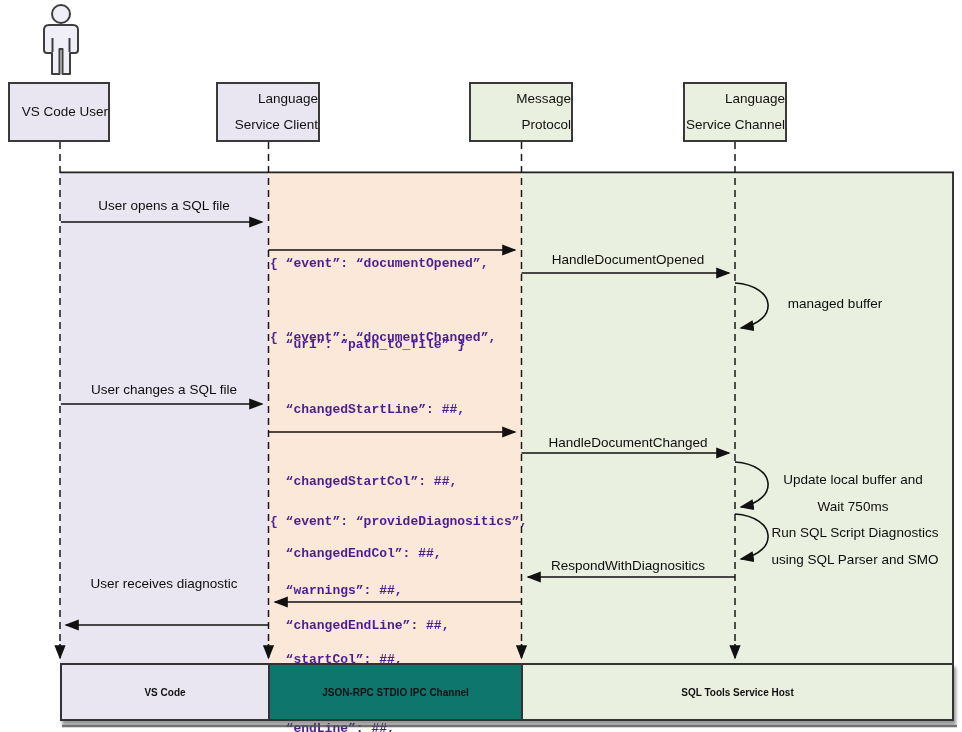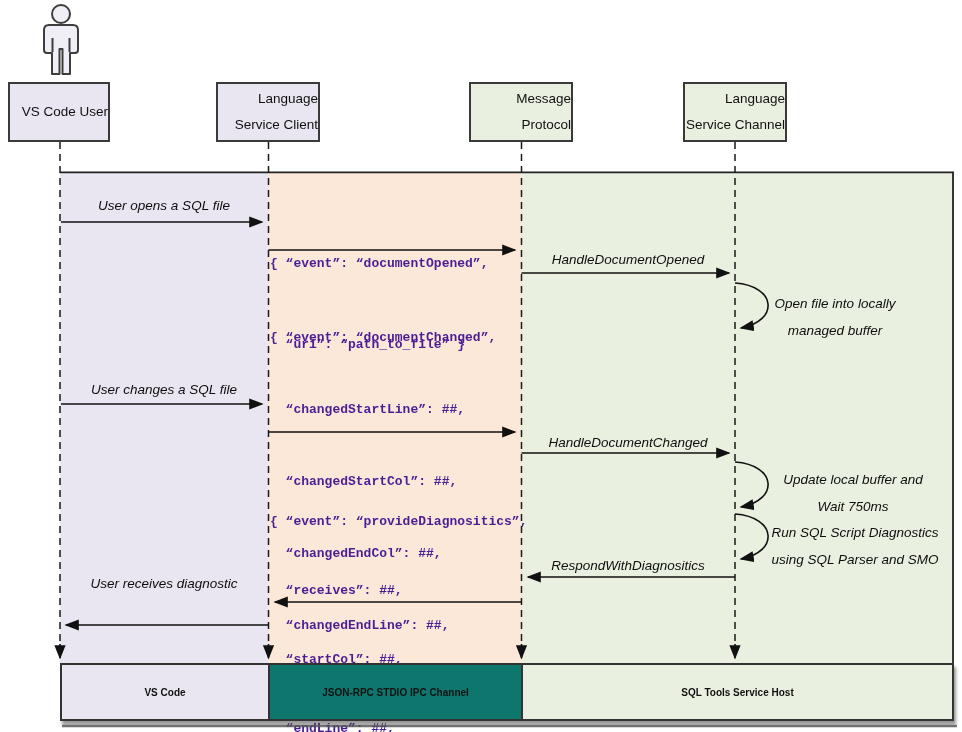--- a/index.html
+++ b/index.html
@@ -15,21 +15,21 @@
   .hbox.lav{background:#e9e6f1;}
   .hbox.green{background:#e9f0e0;}
   .frow{position:absolute;left:60px;top:663px;width:894px;height:58px;
         border:2px solid #333;box-sizing:border-box;display:flex;
         box-shadow:2px 4px 3px rgba(70,70,70,.55);}
   .fcell{display:flex;align-items:center;justify-content:center;
          font-weight:bold;font-size:10px;box-sizing:border-box;}
   .fcell.lav{background:#e9e6f1;width:208px;border-right:2px solid #333;}
   .fcell.peach{background:#0f766e;width:253px;border-right:2px solid #333;}
   .fcell.green{background:#e9f0e0;flex:1;}
-  .it{position:absolute;font-style:italic;font-size:13.5px;text-align:center;color:#0e0e0e;}
+  .it{position:absolute;font-size:13.5px;text-align:center;color:#0e0e0e;}
   .mono{position:absolute;left:270px;font-family:"Liberation Mono",monospace;
         font-weight:bold;font-size:13px;white-space:pre;color:#4c1d95;}
   .p1{top:196px;line-height:27px;}
   .p2{top:278px;line-height:24px;}
   .p3{top:464px;line-height:23px;}
   svg.overlay{position:absolute;left:0;top:0;pointer-events:none;}
 </style>
 </head>
 <body>
 
@@ -57,21 +57,20 @@
 
   <div class="it" style="left:60px;width:208px;top:198px;">User opens a SQL file</div>
   <div class="it" style="left:60px;width:208px;top:382px;">User changes a SQL file</div>
   <div class="it" style="left:64px;width:200px;top:570px;line-height:27px;">
     <div>User receives diagnostic</div>
   </div>
   <div class="it" style="left:521px;width:214px;top:252px;">HandleDocumentOpened</div>
   <div class="it" style="left:521px;width:214px;top:435px;">HandleDocumentChanged</div>
   <div class="it" style="left:521px;width:214px;top:558px;">RespondWithDiagnositics</div>
   <div class="it" style="left:760px;width:150px;top:290px;line-height:27px;">
-    <div>Open file into locally</div>
     <div>managed buffer</div>
   </div>
   <div class="it" style="left:762px;width:182px;top:466px;line-height:27px;">
     <div>Update local buffer and</div>
     <div>Wait 750ms</div>
   </div>
   <div class="it" style="left:763px;width:184px;top:519px;line-height:27px;">
     <div>Run SQL Script Diagnostics</div>
     <div>using SQL Parser and SMO</div>
   </div>
@@ -83,21 +82,21 @@
   <div class="mono p2">
     <div>{ “event”: “documentChanged”,</div>
     <div>  “changedStartLine”: ##,</div>
     <div>  “changedStartCol”: ##,</div>
     <div>  “changedEndCol”: ##,</div>
     <div>  “changedEndLine”: ##,</div>
     <div>  “changedText”: “changed txt” }</div>
   </div>
   <div class="mono p3">
     <div>{ “event”: “provideDiagnositics”,</div>
-    <div>  “receives”: ##,</div>
+    <div>  “warnings”: ##,</div>
     <div>  “startCol”: ##,</div>
     <div>  “endLine”: ##,</div>
     
     
   </div>
 
   <div class="frow">
     <div class="fcell lav">VS Code</div>
     <div class="fcell peach">JSON-RPC STDIO IPC Channel</div>
     <div class="fcell green">SQL Tools Service Host</div>

